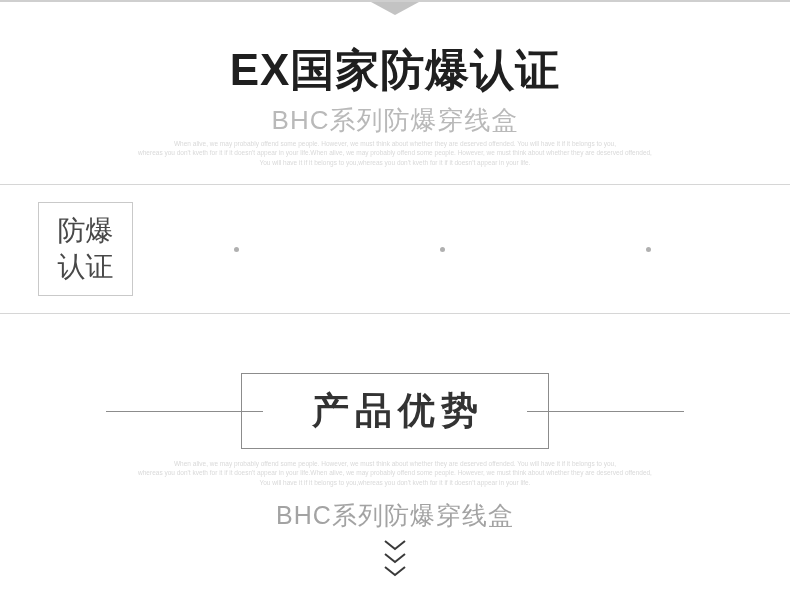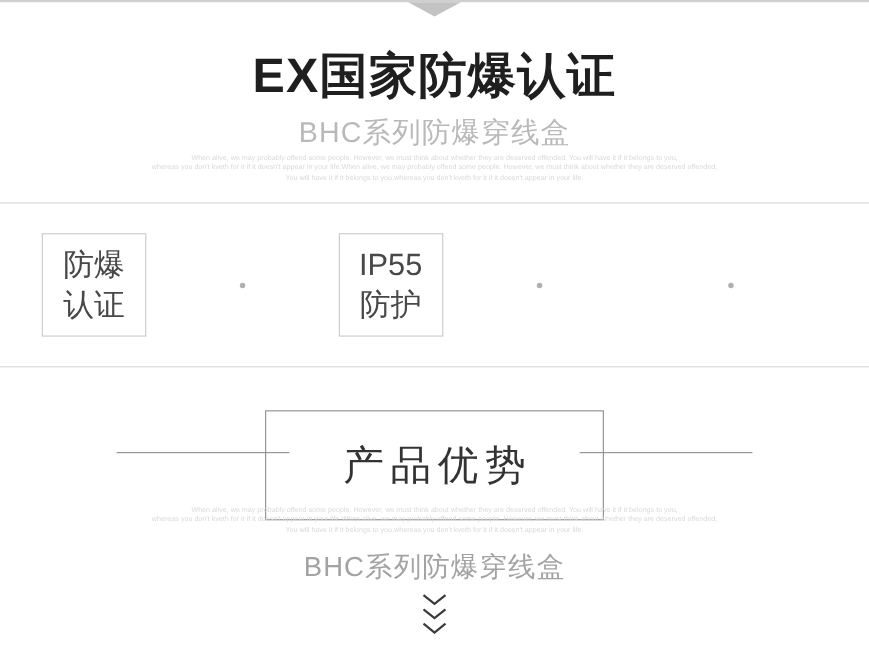--- a/index.html
+++ b/index.html
@@ -29,21 +29,21 @@
   }
   
   .watermark{
     position:absolute;left:0;width:790px;text-align:center;
     font-size:6.5px;line-height:1.45;color:#d9d9d9;white-space:nowrap;
   }
   .wm1{top:139px;}
   .wm2{top:459px;}
   
   .features-band{
-    position:absolute;top:184px;left:0;width:790px;height:150px;
+    position:absolute;top:184px;left:0;width:790px;height:130px;
     border-top:1px solid #d6d6d6;border-bottom:1px solid #d6d6d6;
     box-sizing:border-box;background:#ffffff;
     display:flex;align-items:center;justify-content:center;
   }
   .features-row{width:714px;display:flex;align-items:center;}
   .feature-box{
     flex:none;width:95px;height:94px;border:1px solid #c9c9c9;
     box-sizing:border-box;background:#ffffff;
     display:flex;align-items:center;justify-content:center;
   }
@@ -51,23 +51,23 @@
     font-size:28px;color:#484848;line-height:1.3;text-align:center;
     white-space:pre-line;font-weight:normal;
   }
   .feature-gap{flex:1;display:flex;align-items:center;justify-content:center;}
   .dot{width:5px;height:5px;border-radius:50%;background:#b0b0b0;}
   
   .adv-line{position:absolute;top:411px;height:1px;background:#8c8c8c;}
   .adv-line.left{left:106px;width:157px;}
   .adv-line.right{left:527px;width:157px;}
   .adv-box{
-    position:absolute;top:373px;left:241px;width:308px;height:100px;
+    position:absolute;top:373px;left:241px;width:308px;height:76px;
     border:1px solid #8c8c8c;box-sizing:border-box;background:transparent;
-    display:flex;align-items:center;justify-content:center;
+    display:flex;align-items:center;justify-content:center;font-weight:bold;
   }
   .adv-title{font-size:37px;color:#333333;letter-spacing:6px;padding-left:6px;}
   
   .series-heading{
     position:absolute;top:499px;left:0;width:790px;text-align:center;
     font-size:25px;color:#a3a3a3;letter-spacing:1px;
   }
   
   .chevrons{position:absolute;top:538px;left:0;width:790px;text-align:center;color:#3a3a3a;}
   .chevron{display:block;margin:2px auto;width:22px;height:11px;}
@@ -91,24 +91,20 @@
   </div>
 
   <div class="features-band">
     <div class="features-row">
       <div class="feature-box">
         <span class="feature-label">防爆
 认证</span>
       </div>
       <div class="feature-gap">
         <span class="dot"></span>
-      </div>
-      <div class="feature-box">
-        <span class="feature-label">IP55
-防护</span>
       </div>
       <div class="feature-gap">
         <span class="dot"></span>
       </div>
       <div class="feature-gap">
         <span class="dot"></span>
       </div>
     </div>
   </div>
 

